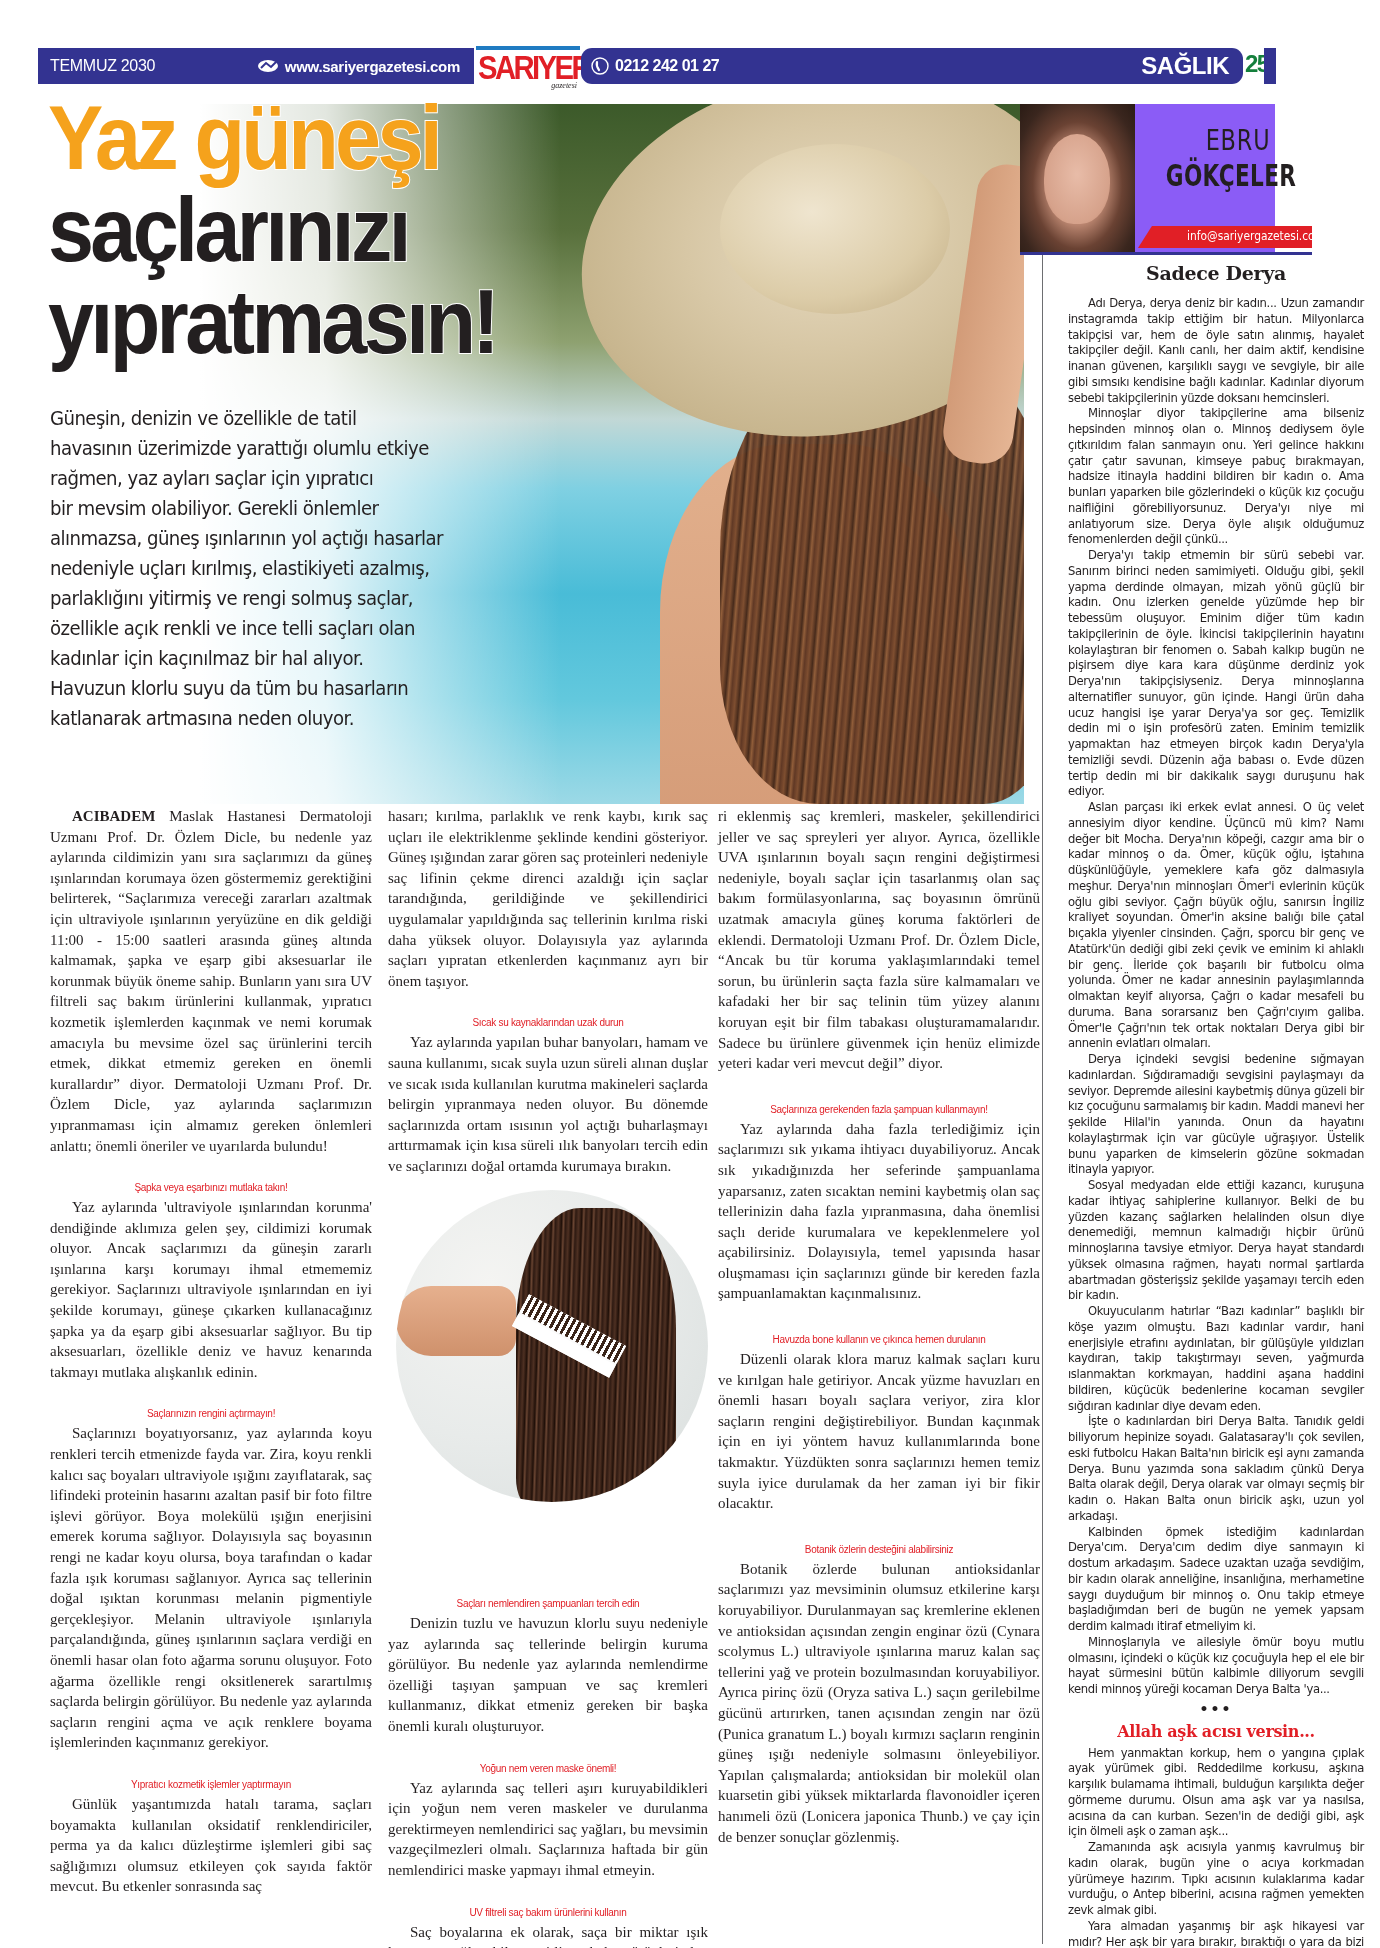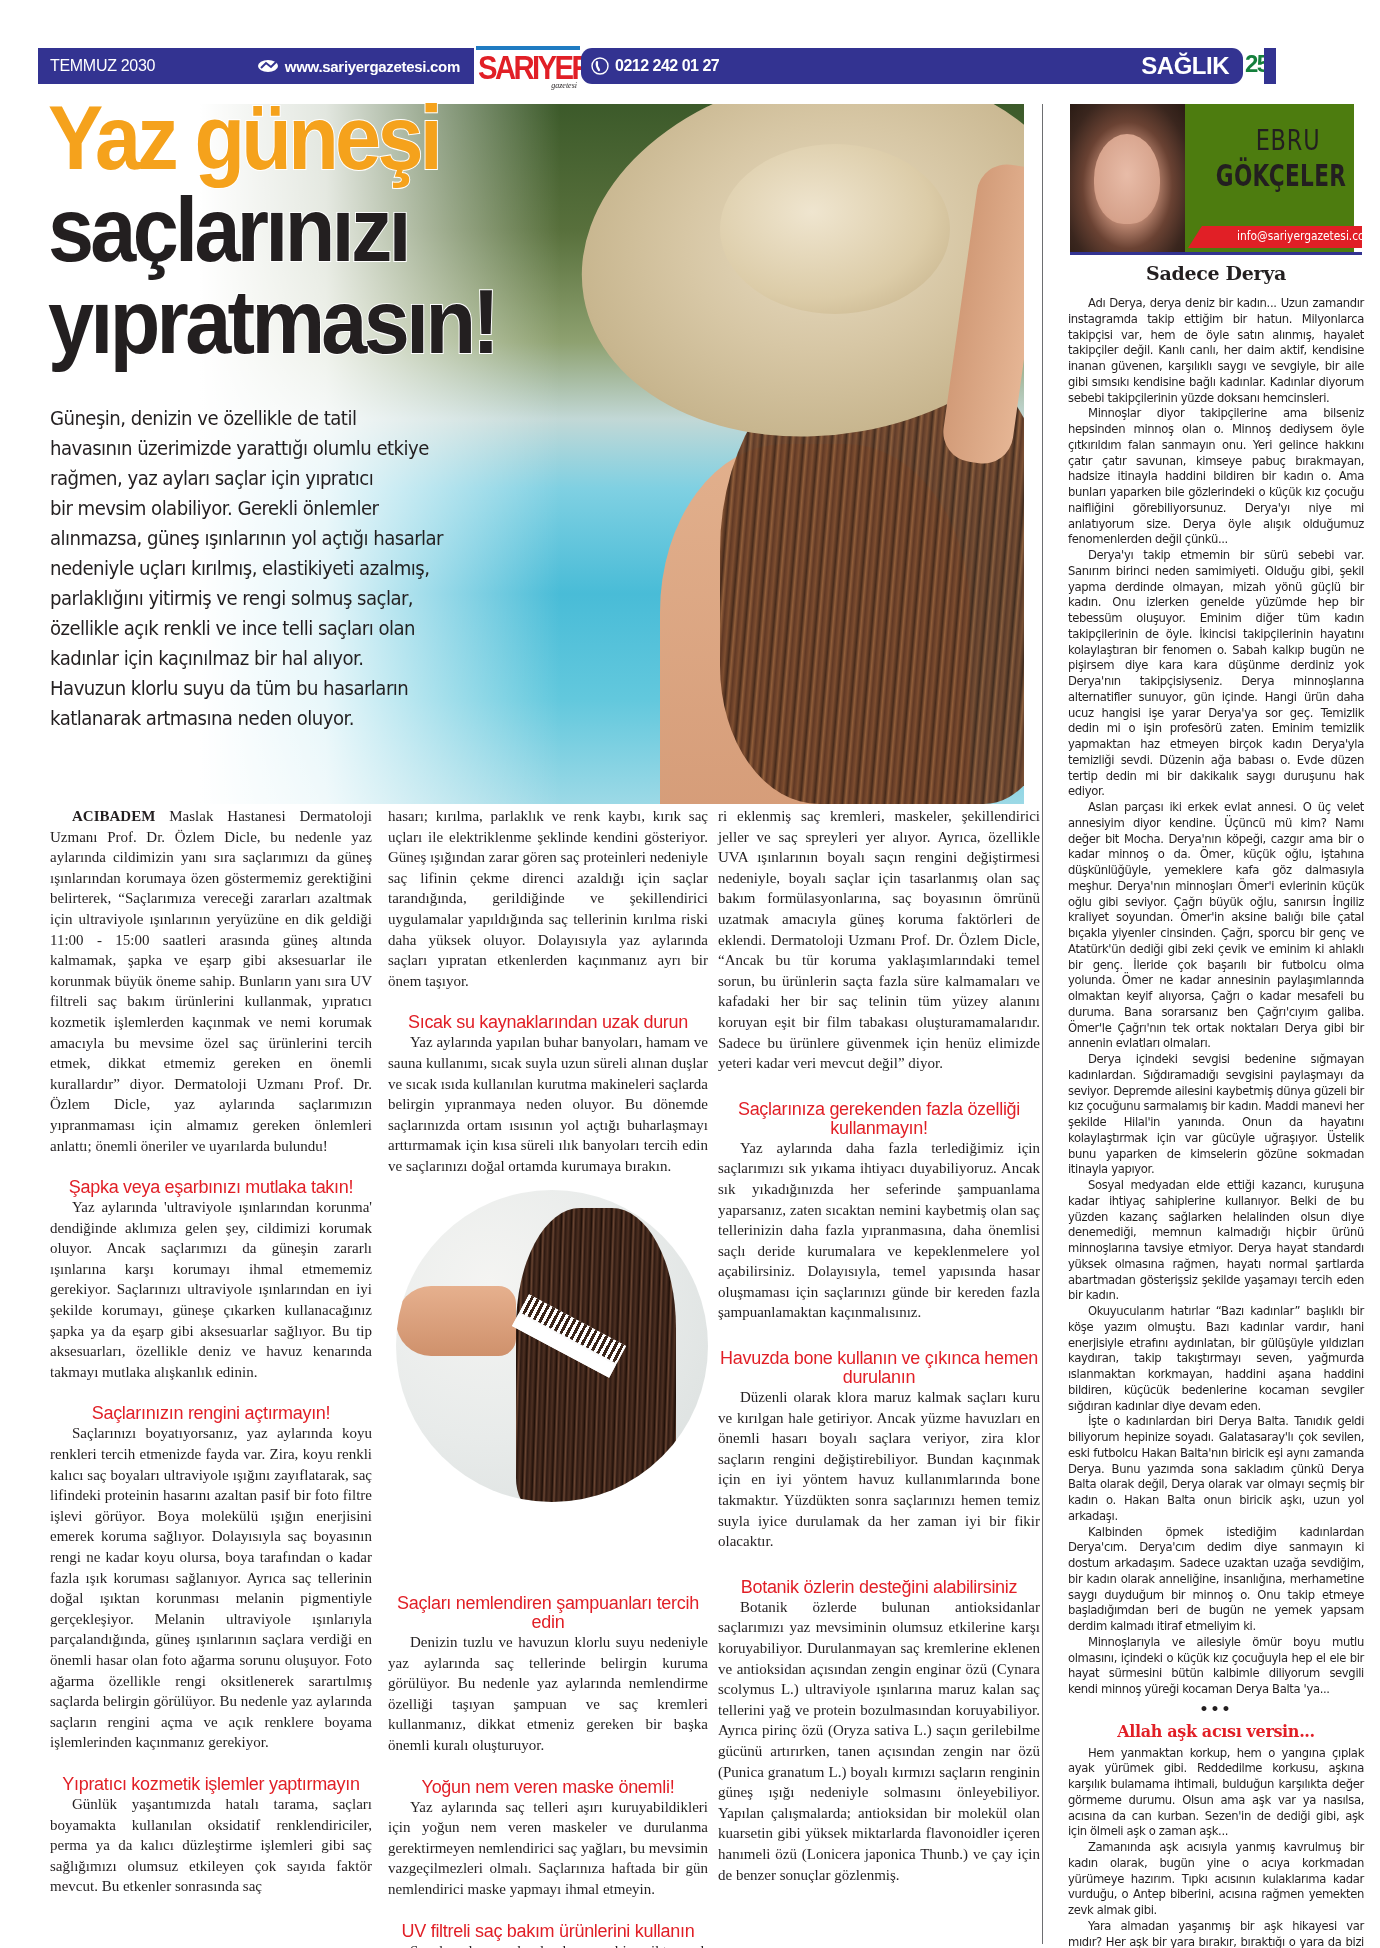--- a/index.html
+++ b/index.html
@@ -40,41 +40,41 @@
   .hl-line { display: block; transform: scaleX(0.92); transform-origin: left; -webkit-text-stroke: 2px #fff; paint-order: stroke fill; }
   .hl-orange { color: #f5a21c; }
   .hl-dark { color: #231f20; }
 
   .lead { position: absolute; left: 50px; top: 404px; width: 470px; z-index: 2;
     font-family: "DejaVu Sans", sans-serif; font-size: 19.5px; line-height: 30px; color: #231f20; letter-spacing: -0.6px; transform: scaleX(0.93); transform-origin: left; white-space: nowrap; }
 
   
   .col { position: absolute; font-size: 15px; line-height: 20.6px; text-align: justify; hyphens: auto; color: #231f20; }
   .col p { text-indent: 22px; }
-  .col .sub { font-family: "Liberation Sans", sans-serif; color: #e11f26; font-size: 18px; text-align: center; text-indent: 0; margin-top: 14px; line-height: 19px; letter-spacing: -0.3px; }
+  .col .sub { font-family: "Liberation Sans", sans-serif; color: #e11f26; font-size: 10px; text-align: center; text-indent: 0; margin-top: 14px; line-height: 19px; letter-spacing: -0.3px; }
   .col1 { left: 50px; top: 806px; width: 322px; }
   .col2 { left: 388px; top: 806px; width: 320px; }
   .col3 { left: 718px; top: 806px; width: 322px; }
   .lead-word { font-weight: bold; }
 
   .circle-img { position: absolute; left: 396px; top: 1190px; width: 312px; height: 312px; border-radius: 50%; overflow: hidden;
     background: radial-gradient(circle at 30% 30%, #f4f4f2 0%, #e8ebea 50%, #d9dedd 100%); }
   .ci-hair { position: absolute; left: 120px; top: 18px; width: 160px; height: 300px; border-radius: 40% 40% 10% 10%;
     background: repeating-linear-gradient(92deg, #2e1a12 0px, #4e3022 3px, #201009 6px, #6a4532 8px, #2e1a12 10px); }
   .ci-hand { position: absolute; left: 0; top: 96px; width: 120px; height: 70px; border-radius: 40px 20px 20px 40px; background: linear-gradient(180deg, #e6b08e, #cf916c); }
   .ci-comb { position: absolute; left: 118px; top: 128px; width: 110px; height: 36px; background: #fafafa; transform: rotate(28deg);
     border-bottom: 14px solid #fff; box-shadow: inset 0 -12px 0 0 transparent; }
   .ci-comb::before { content: ""; position: absolute; left: 0; top: 0; width: 100%; height: 20px;
     background: repeating-linear-gradient(90deg, #fff 0 3px, #3a2418 3px 6px); }
 
   
   .vrule { position: absolute; left: 1042px; top: 104px; width: 1px; height: 1840px; background: #6d6e71; }
 
   
-  .columnist { position: absolute; left: 1070px; top: 104px; width: 284px; height: 148px; background: #4d7c0f; }
+  .columnist { position: absolute; left: 1020px; top: 104px; width: 255px; height: 148px; background: #8b5cf6; }
   .photo { position: absolute; left: 0; top: 0; width: 115px; height: 148px;
     background: radial-gradient(ellipse at 50% 55%, #d8a893 0%, #c9927b 30%, #6a4233 55%, #3a261e 80%, #2a1b14 100%); }
   .photo-face { position: absolute; left: 24px; top: 30px; width: 66px; height: 90px; border-radius: 50% 50% 45% 45%; background: radial-gradient(ellipse at 50% 45%, #e8bca8 0%, #d6a28b 70%, #b88069 100%); }
   .cname1 { position: absolute; left: 148px; top: 20px; width: 140px; text-align: center; font-family: "DejaVu Sans", sans-serif; font-size: 28px; color: #231f20; transform: scaleX(0.8); letter-spacing: 1px; }
   .cname2 { position: absolute; left: 122px; top: 54px; width: 170px; text-align: center; font-family: "DejaVu Sans", sans-serif; font-weight: bold; font-size: 30px; color: #231f20; transform: scaleX(0.72); letter-spacing: 0.5px; }
   .email-bar { position: absolute; left: 118px; top: 122px; width: 174px; height: 22px; background: #e11f26; clip-path: polygon(8% 0, 100% 0, 100% 100%, 0 100%); }
   .email { position: absolute; left: 140px; top: 124px; width: 150px; text-align: right; font-family: "DejaVu Sans", sans-serif; font-size: 13px; color: #fff; transform: scaleX(0.82); transform-origin: right; }
   .cbase { position: absolute; left: 0; bottom: -3px; width: 292px; height: 3px; background: #333391; }
 
   .col-title { position: absolute; left: 1070px; top: 262px; width: 292px; text-align: center; font-family: "DejaVu Serif", serif; font-weight: bold; font-size: 19px; color: #231f20; letter-spacing: -0.3px; }
@@ -172,21 +172,21 @@
   <div class="sub" style="margin-top:0">Saçları nemlendiren şampuanları tercih edin</div>
   <p>Denizin tuzlu ve havuzun klorlu suyu nedeniyle yaz aylarında saç tellerinde belirgin kuruma görülüyor. Bu nedenle yaz aylarında nemlendirme özelliği taşıyan şampuan ve saç kremleri kullanmanız, dikkat etmeniz gereken bir başka önemli kuralı oluşturuyor.</p>
   <div class="sub" style="margin-top:22px">Yoğun nem veren maske önemli!</div>
   <p>Yaz aylarında saç telleri aşırı kuruyabildikleri için yoğun nem veren maskeler ve durulanma gerektirmeyen nemlendirici saç yağları, bu mevsimin vazgeçilmezleri olmalı. Saçlarınıza haftada bir gün nemlendirici maske yapmayı ihmal etmeyin.</p>
   <div class="sub" style="margin-top:22px">UV filtreli saç bakım ürünlerini kullanın</div>
   <p>Saç boyalarına ek olarak, saça bir miktar ışık koruması sağlayabilen çeşitli saç bakım ürünlerinden de faydalanabilirsiniz. Bu ürünler arasında UVB ve UVA güneş koruma faktörle-</p>
 </div>
 
 <div class="col col3">
   <p style="text-indent:0">ri eklenmiş saç kremleri, maskeler, şekillendirici jeller ve saç spreyleri yer alıyor. Ayrıca, özellikle UVA ışınlarının boyalı saçın rengini değiştirmesi nedeniyle, boyalı saçlar için tasarlanmış olan saç bakım formülasyonlarına, saç boyasının ömrünü uzatmak amacıyla güneş koruma faktörleri de eklendi. Dermatoloji Uzmanı Prof. Dr. Özlem Dicle, “Ancak bu tür koruma yaklaşımlarındaki temel sorun, bu ürünlerin saçta fazla süre kalmamaları ve kafadaki her bir saç telinin tüm yüzey alanını koruyan eşit bir film tabakası oluşturamamalarıdır. Sadece bu ürünlere güvenmek için henüz elimizde yeteri kadar veri mevcut değil” diyor.</p>
-  <div class="sub" style="margin-top:26px">Saçlarınıza gerekenden fazla özelliği kullanmayın!</div>
+  <div class="sub" style="margin-top:26px">Saçlarınıza gerekenden fazla şampuan kullanmayın!</div>
   <p>Yaz aylarında daha fazla terlediğimiz için saçlarımızı sık yıkama ihtiyacı duyabiliyoruz. Ancak sık yıkadığınızda her seferinde şampuanlama yaparsanız, zaten sıcaktan nemini kaybetmiş olan saç tellerinizin daha fazla yıpranmasına, daha önemlisi saçlı deride kurumalara ve kepeklenmelere yol açabilirsiniz. Dolayısıyla, temel yapısında hasar oluşmaması için saçlarınızı günde bir kereden fazla şampuanlamaktan kaçınmalısınız.</p>
   <div class="sub" style="margin-top:26px">Havuzda bone kullanın ve çıkınca hemen durulanın</div>
   <p>Düzenli olarak klora maruz kalmak saçları kuru ve kırılgan hale getiriyor. Ancak yüzme havuzları en önemli hasarı boyalı saçlara veriyor, zira klor saçların rengini değiştirebiliyor. Bundan kaçınmak için en iyi yöntem havuz kullanımlarında bone takmaktır. Yüzdükten sonra saçlarınızı hemen temiz suyla iyice durulamak da her zaman iyi bir fikir olacaktır.</p>
   <div class="sub" style="margin-top:26px">Botanik özlerin desteğini alabilirsiniz</div>
   <p>Botanik özlerde bulunan antioksidanlar saçlarımızı yaz mevsiminin olumsuz etkilerine karşı koruyabiliyor. Durulanmayan saç kremlerine eklenen ve antioksidan açısından zengin enginar özü (Cynara scolymus L.) ultraviyole ışınlarına maruz kalan saç tellerini yağ ve protein bozulmasından koruyabiliyor. Ayrıca pirinç özü (Oryza sativa L.) saçın gerilebilme gücünü artırırken, tanen açısından zengin nar özü (Punica granatum L.) boyalı kırmızı saçların renginin güneş ışığı nedeniyle solmasını önleyebiliyor. Yapılan çalışmalarda; antioksidan bir molekül olan kuarsetin gibi yüksek miktarlarda flavonoidler içeren hanımeli özü (Lonicera japonica Thunb.) ve çay için de benzer sonuçlar gözlenmiş.</p>
 </div>
 
 <div class="vrule"></div>
 
 <div class="columnist">

